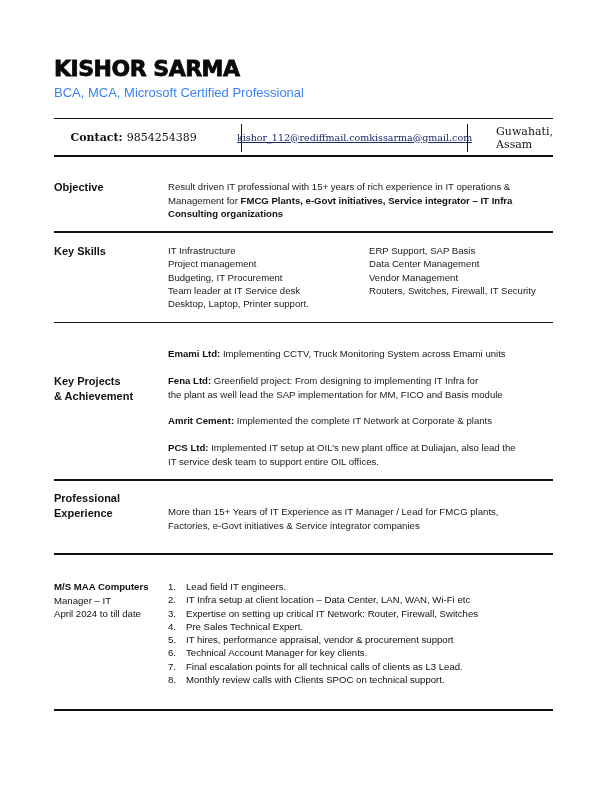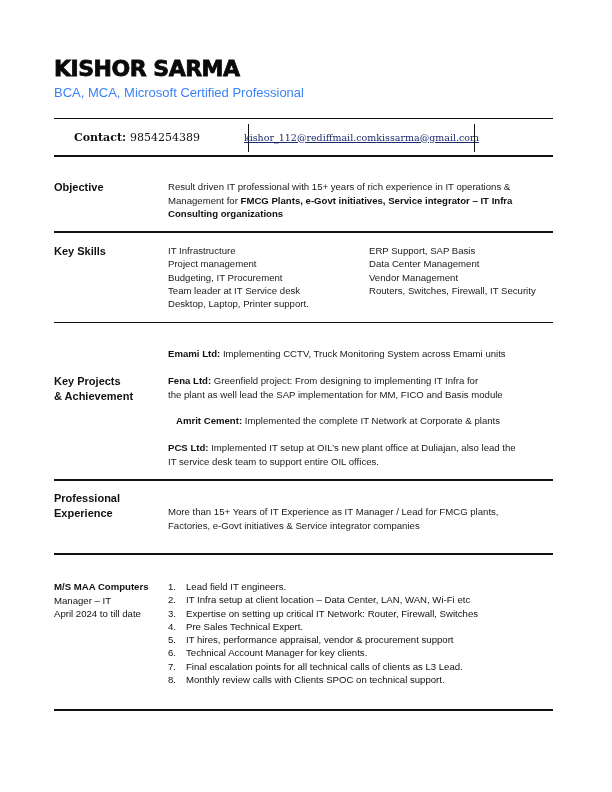--- a/index.html
+++ b/index.html
@@ -39,20 +39,21 @@
   <div class="contact-cell contact-phone">
     <b>Contact:</b>
     <span>9854254389</span>
   </div>
   <div class="vsep"></div>
   <div class="contact-cell contact-emails">
     <a>kishor_112@rediffmail.com</a>
     <a>kissarma@gmail.com</a>
   </div>
   <div class="vsep"></div>
+  <div class="contact-cell contact-loc">Guwahati, Assam</div>
 </div>
 <div class="abs hr-thick" style="top:155px;"></div>
 
 <div class="abs label" style="top:180px;">Objective</div>
 <div class="abs content" style="top:180px; width:385px;">
   <span>Result driven IT professional with 15+ years of rich experience in IT operations &amp; Management for </span><b>FMCG Plants, e-Govt initiatives, Service integrator – IT Infra Consulting organizations</b>
 </div>
 <div class="abs hr-thick" style="top:231px;"></div>
 
 <div class="abs label" style="top:244px;">Key Skills</div>
@@ -75,21 +76,21 @@
   <div>Key Projects</div>
   <div>&amp; Achievement</div>
 </div>
 <div class="abs content" style="top:347px; white-space:nowrap;">
   <b>Emami Ltd:</b><span> Implementing CCTV, Truck Monitoring System across Emami units</span>
 </div>
 <div class="abs content" style="top:374px; white-space:nowrap;">
   <div><b>Fena Ltd:</b><span> Greenfield project: From designing to implementing IT Infra for</span></div>
   <div>the plant as well lead the SAP implementation for MM, FICO and Basis module</div>
 </div>
-<div class="abs content" style="top:414px; white-space:nowrap;margin-left:8px;">
+<div class="abs content" style="top:414px; white-space:nowrap;">
   <b>Amrit Cement:</b><span> Implemented the complete IT Network at Corporate &amp; plants</span>
 </div>
 <div class="abs content" style="top:441px; white-space:nowrap;">
   <div><b>PCS Ltd:</b><span> Implemented IT setup at OIL’s new plant office at Duliajan, also lead the</span></div>
   <div>IT service desk team to support entire OIL offices.</div>
 </div>
 <div class="abs hr-thick" style="top:479px;"></div>
 
 <div class="abs label" style="top:491px;">
   <div>Professional</div>

